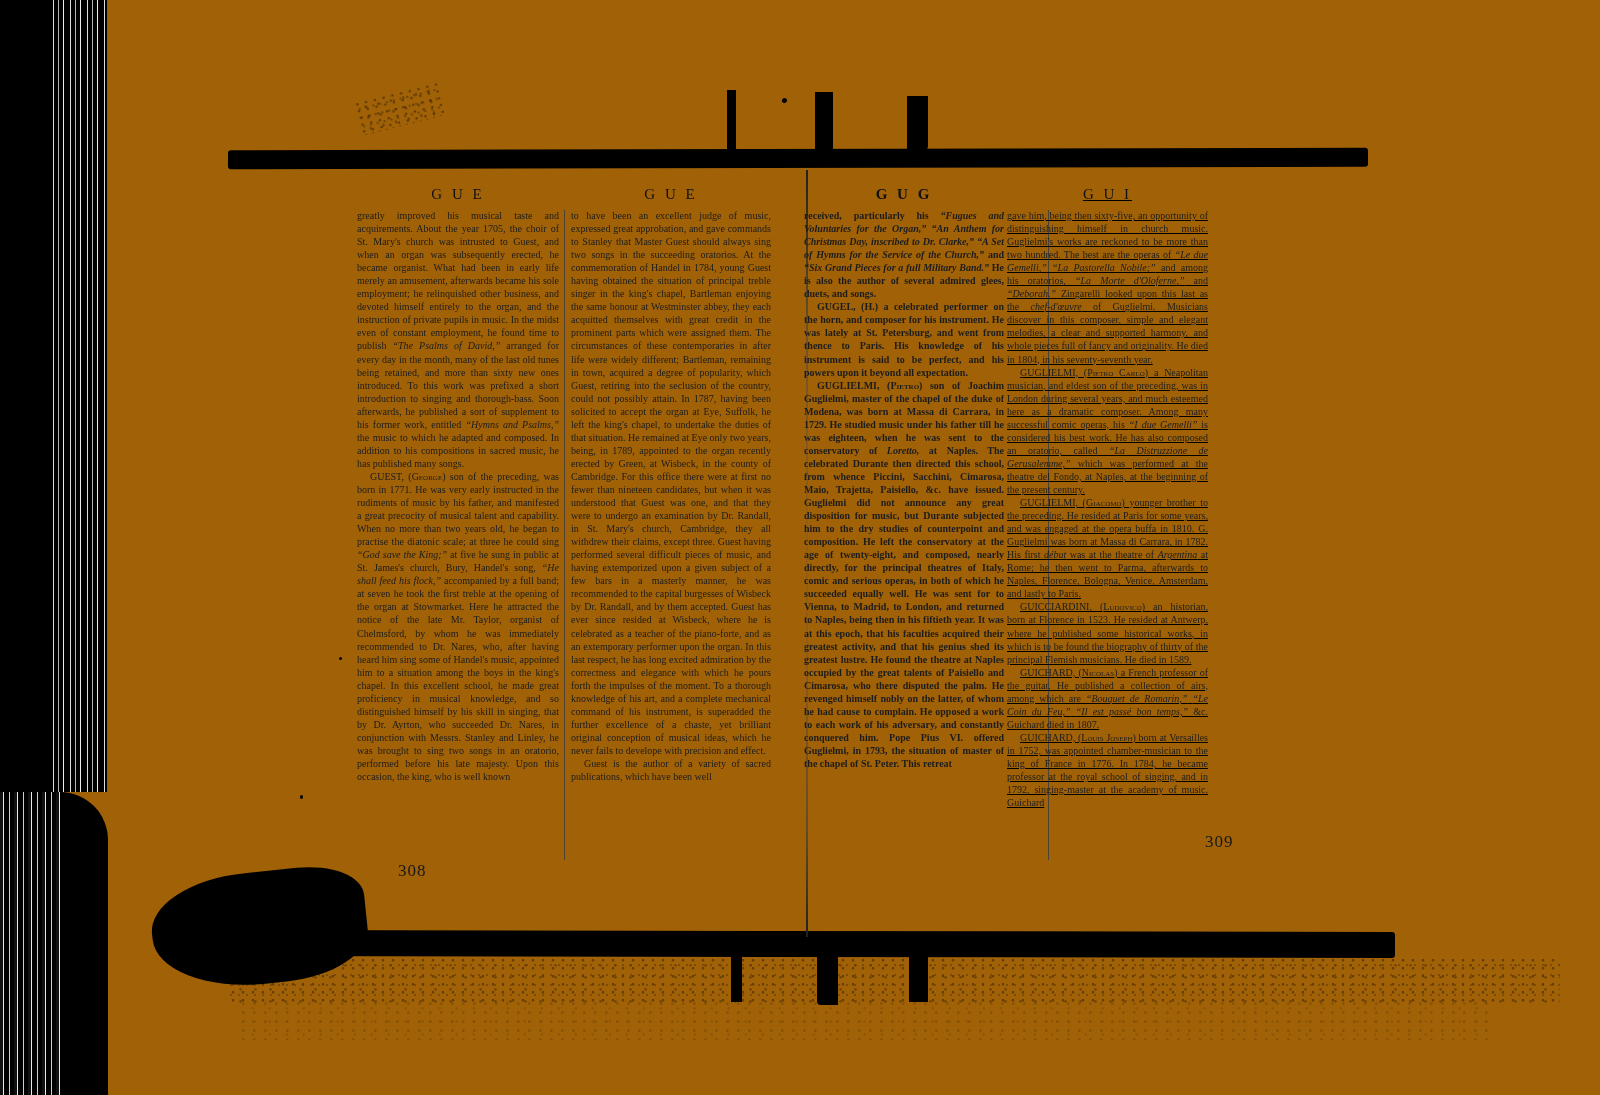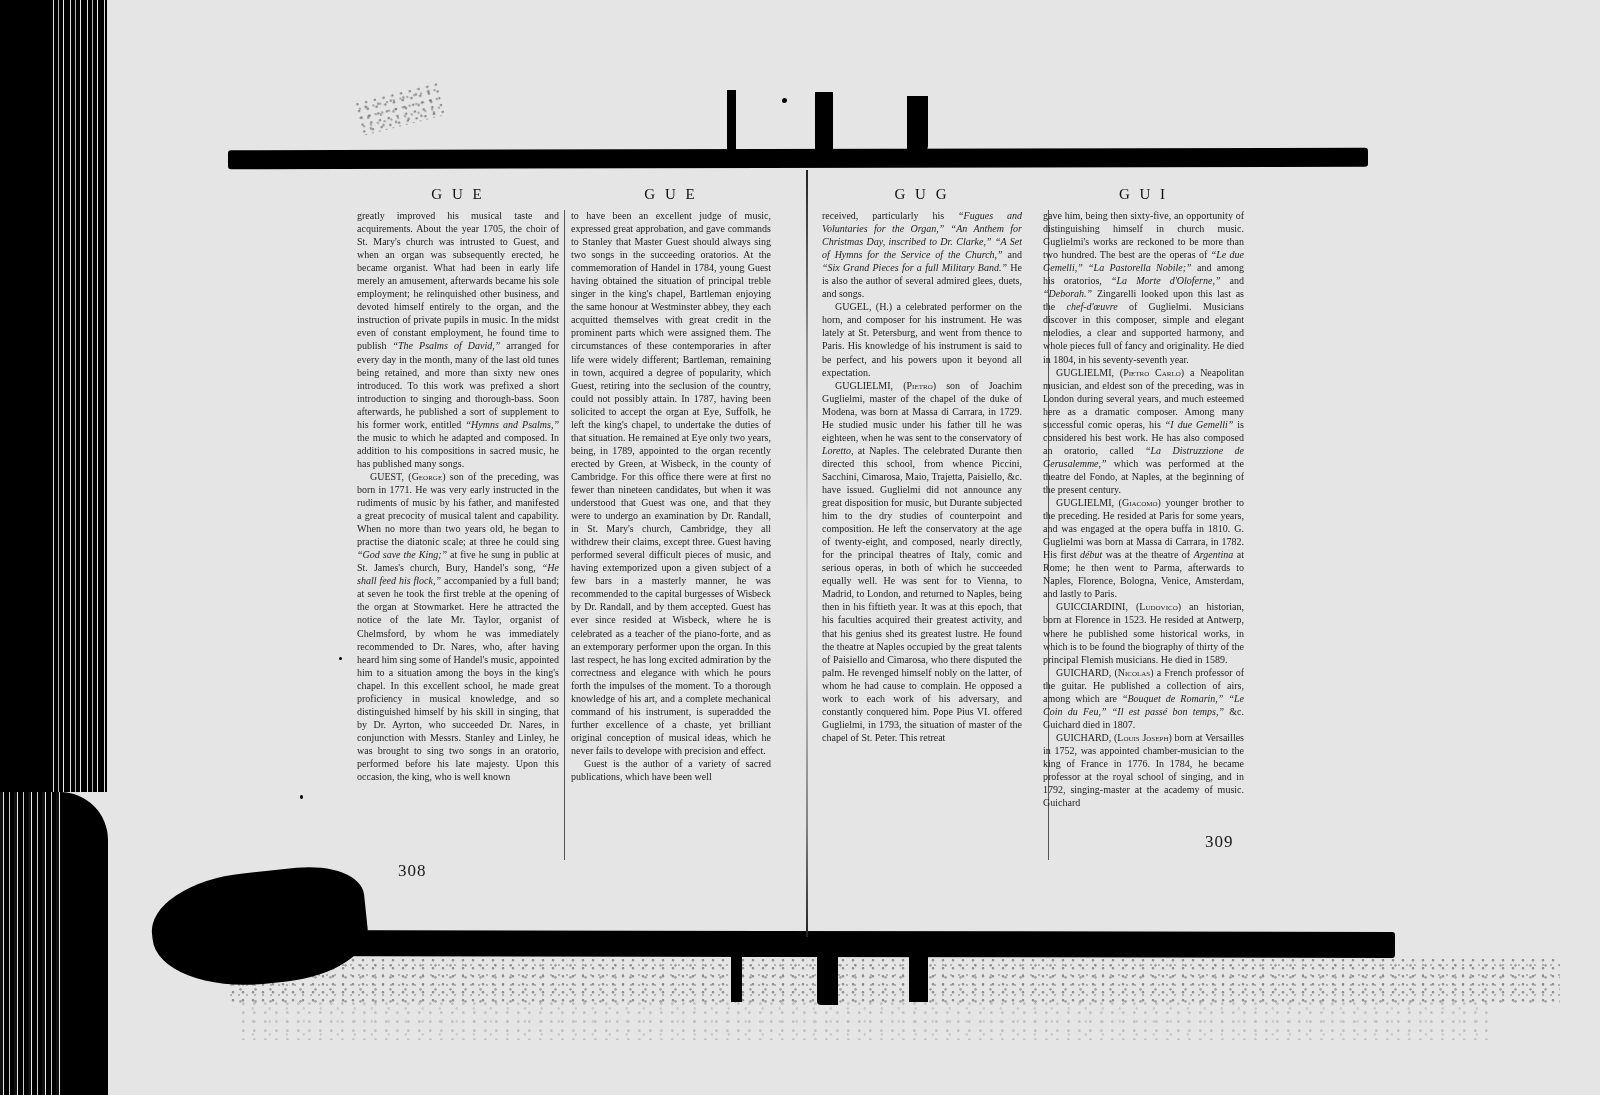--- a/index.html
+++ b/index.html
@@ -1,16 +1,16 @@
 <!DOCTYPE html>
 <html><head>
 <meta charset="utf-8">
 <style>
   html,body{margin:0;padding:0;background:#fff;}
-  .canvas{position:relative;width:1600px;height:1095px;background:#e5e5e5;overflow:hidden;
+  .canvas{position:relative;width:1600px;height:1095px;background:#a16207;overflow:hidden;
           font-family:"Liberation Serif", serif;}
 
   
   .edge{position:absolute;background:#000;}
   .top-band{left:228px;top:149px;width:1140px;height:19px;transform:rotate(-0.12deg);border-radius:3px;}
   .bottom-band{left:228px;top:931px;width:1167px;height:26px;transform:rotate(0.1deg);border-radius:3px;}
   .left-edge{left:218px;top:150px;width:107px;height:792px;
     background:
       linear-gradient(90deg,#000 0 50px,rgba(0,0,0,0) 50px),
       repeating-linear-gradient(90deg,#000 0 2px,#ddd 2px 3px,#000 3px 7px,#b5b5b5 7px 8px,#000 8px 12px,#ededed 12px 13px,#000 13px 17px);}
@@ -51,22 +51,22 @@
   .gutter{position:absolute;left:806px;top:170px;width:2px;height:767px;
     background:linear-gradient(180deg,#222 0%,rgba(70,70,70,.55) 22%,rgba(80,80,80,.18) 45%,rgba(80,80,80,.22) 62%,rgba(60,60,60,.6) 86%,#222 100%);}
   .colrule{position:absolute;top:210px;width:1px;height:650px;background:#3c3c3c;opacity:.85;}
   .rule-left{left:564px;}
   .rule-right{left:1048px;}
 
   
   .col{position:absolute;top:186px;}
   .col1{left:357px;width:202px;}
   .col2{left:571px;width:200px;}
-  .col3{left:822px;width:200px;}
-  .col4{left:1043px;width:201px;}
+  .col3{left:804px;width:200px;font-weight:bold;}
+  .col4{left:1007px;width:201px;text-decoration:underline;}
   .col-header{font-size:15px;letter-spacing:3px;text-align:center;color:#111;height:19px;margin-bottom:4px;}
   .col-text{text-align:justify;font-size:10px;line-height:13.05px;color:#1c1c1c;height:652px;overflow:hidden;}
   .col-text p{margin:0;}
   .col-text p.indent{text-indent:13px;}
   .it{font-style:italic;}
   .sc{font-variant:small-caps;}
   .pagenum{position:absolute;font-size:17px;color:#181818;letter-spacing:1px;}
   .pn-left{left:398px;top:861px;}
   .pn-right{left:1205px;top:832px;}
 </style>

